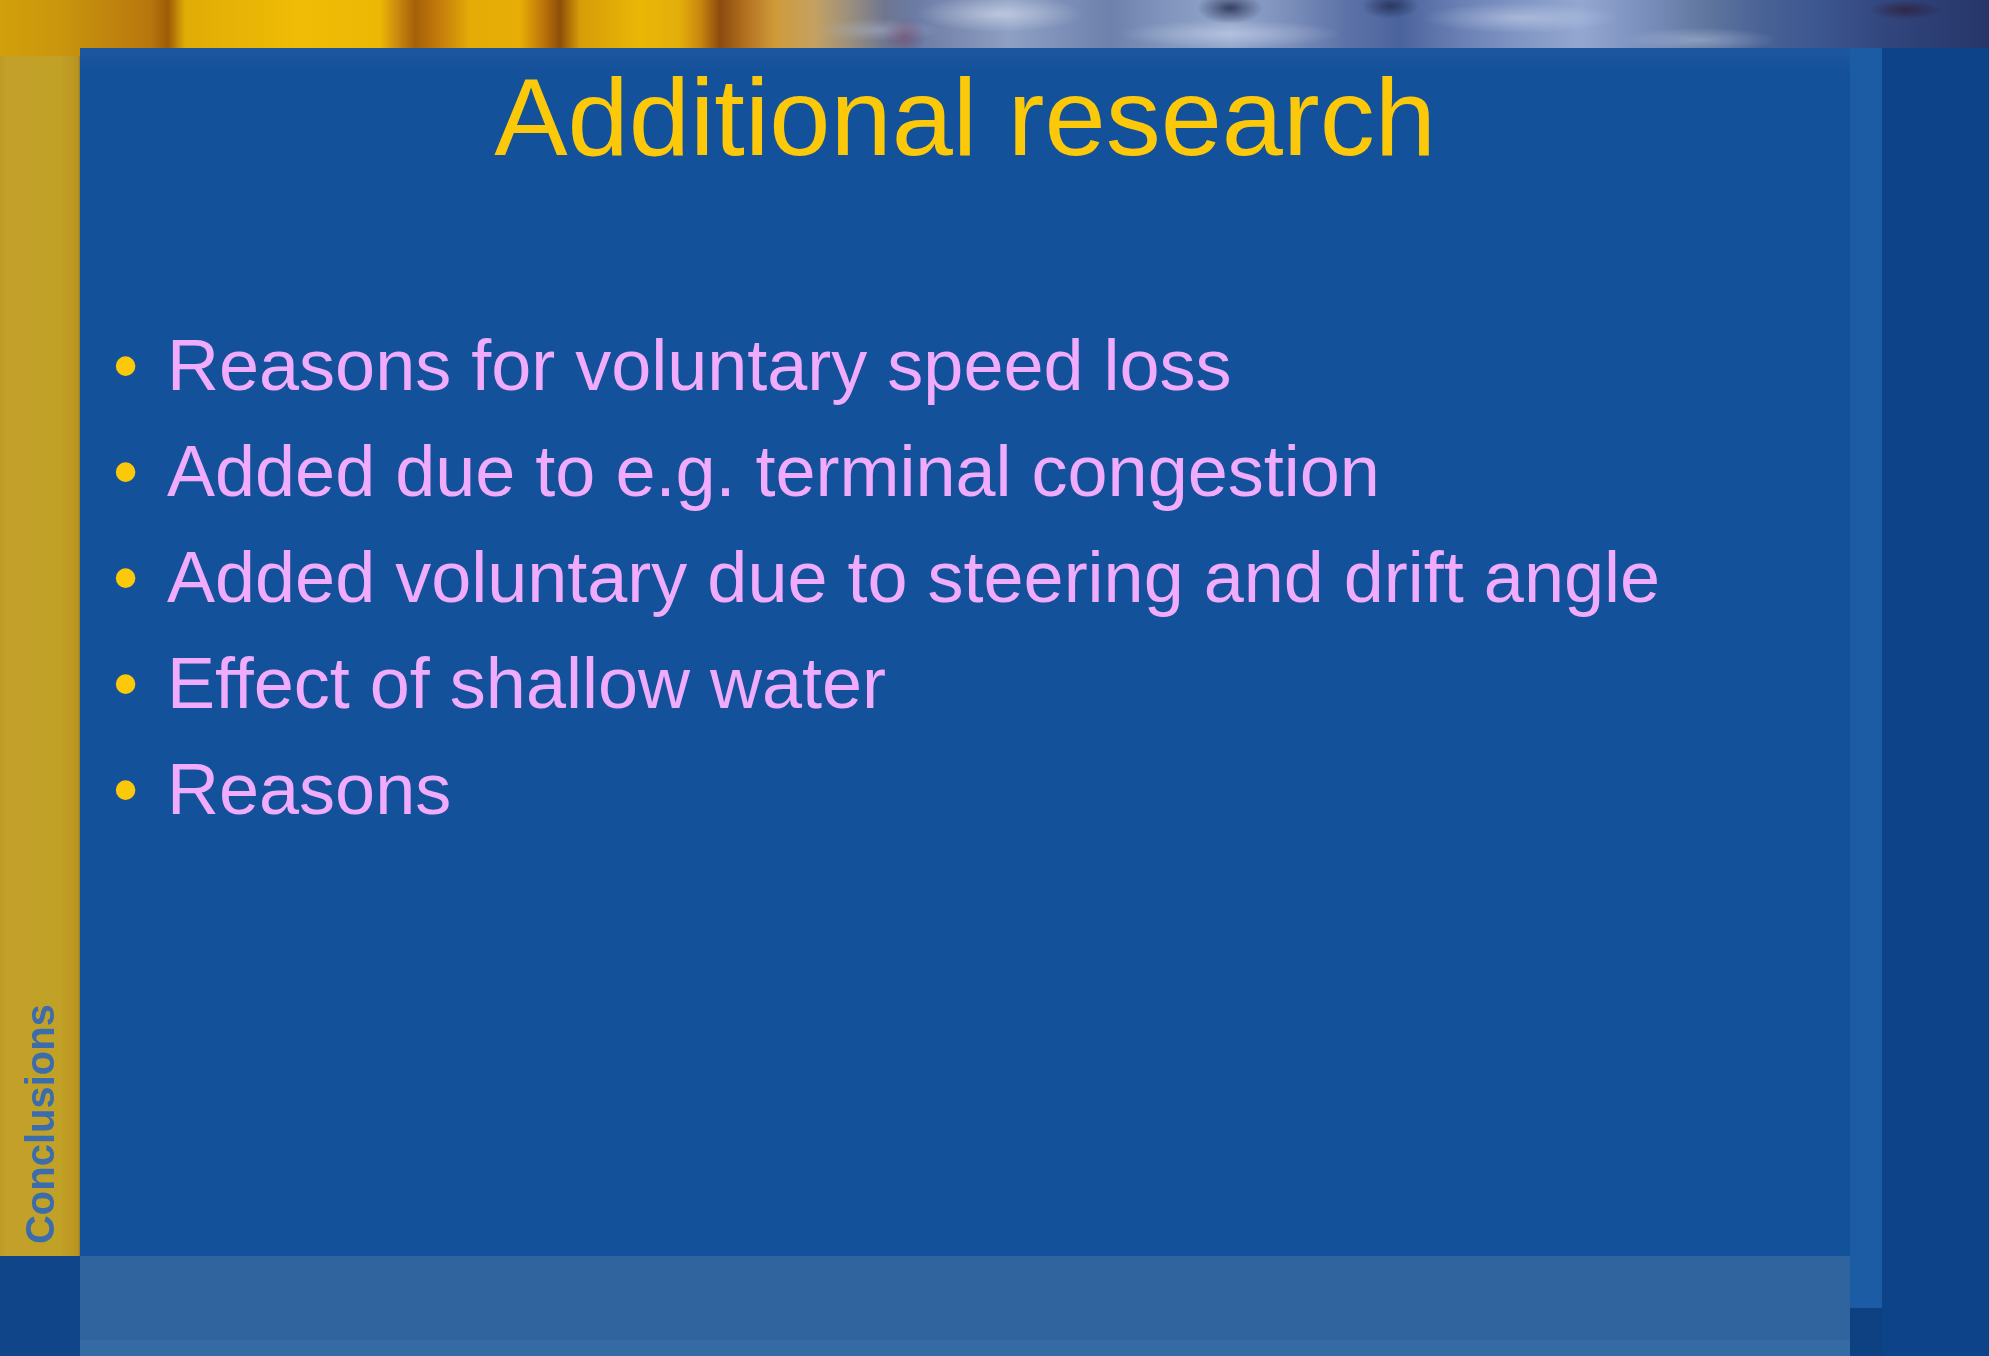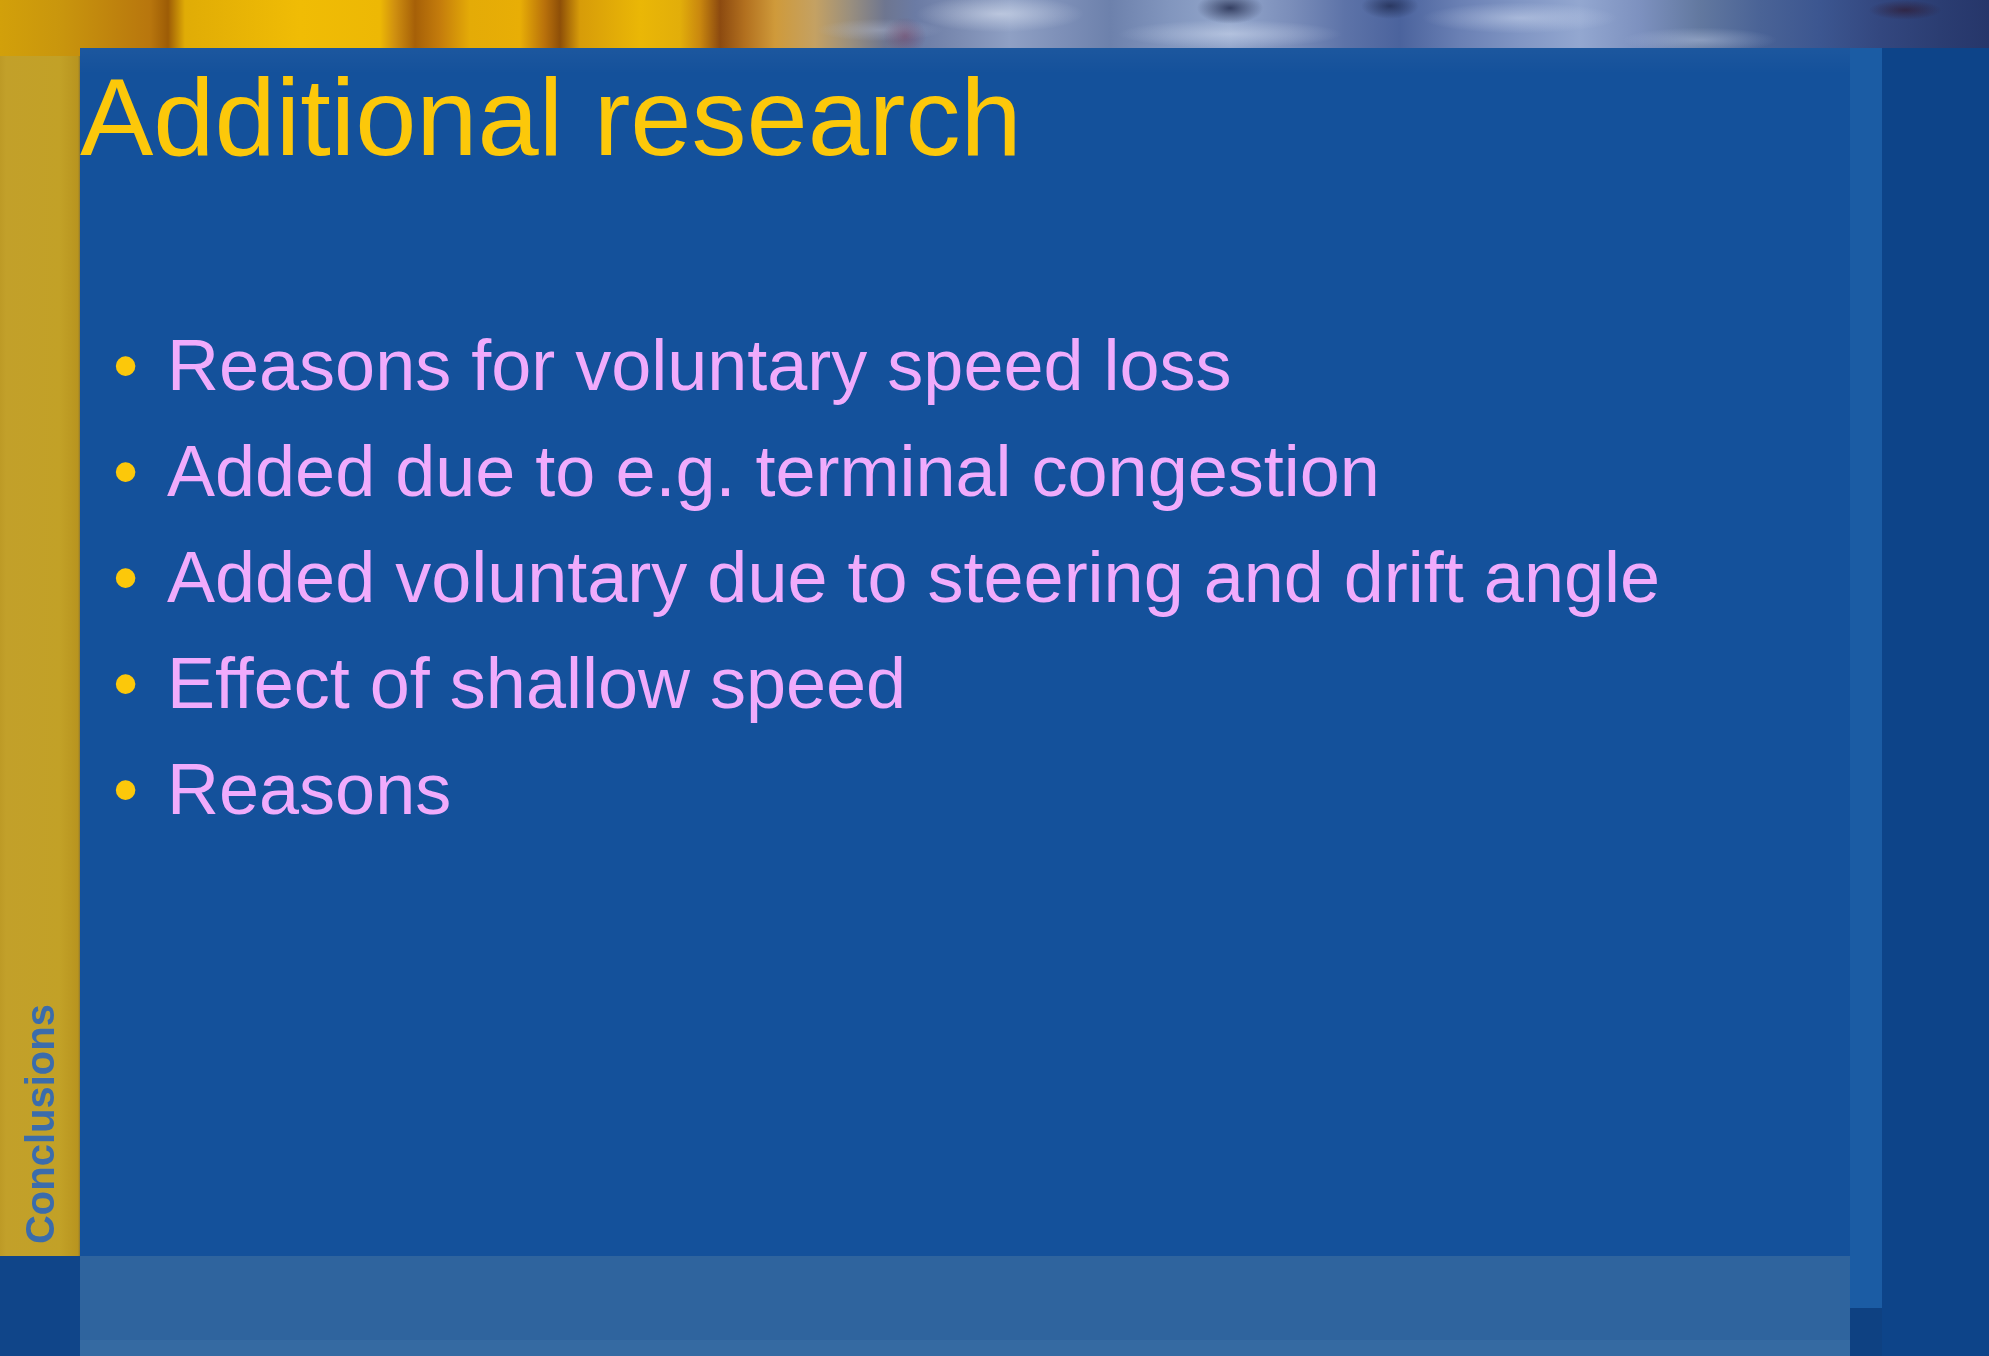--- a/index.html
+++ b/index.html
@@ -164,21 +164,21 @@
     width: 1770px; height: 16px;
     background: #356aa2;
   }
 
   
   #title {
     position: absolute;
     left: 80px;
     top: 62px;
     width: 1770px;
-    text-align: left;
+    text-align: center;
     font-size: 110px;
     line-height: 1.0;
     color: #fcc80a;
     font-weight: normal;
     white-space: nowrap;
   }
 
   
   #bullets {
     position: absolute;
@@ -248,21 +248,21 @@
       <span class="bullet-text">Added due to e.g. terminal congestion</span>
     </div>
 
     <div class="bullet-row">
       <span class="bullet-dot">•</span>
       <span class="bullet-text">Added voluntary due to steering and drift angle</span>
     </div>
 
     <div class="bullet-row">
       <span class="bullet-dot">•</span>
-      <span class="bullet-text">Effect of shallow speed</span>
+      <span class="bullet-text">Effect of shallow water</span>
     </div>
 
     <div class="bullet-row">
       <span class="bullet-dot">•</span>
       <span class="bullet-text">Reasons</span>
     </div>
 
   </div>
 
 </div>

